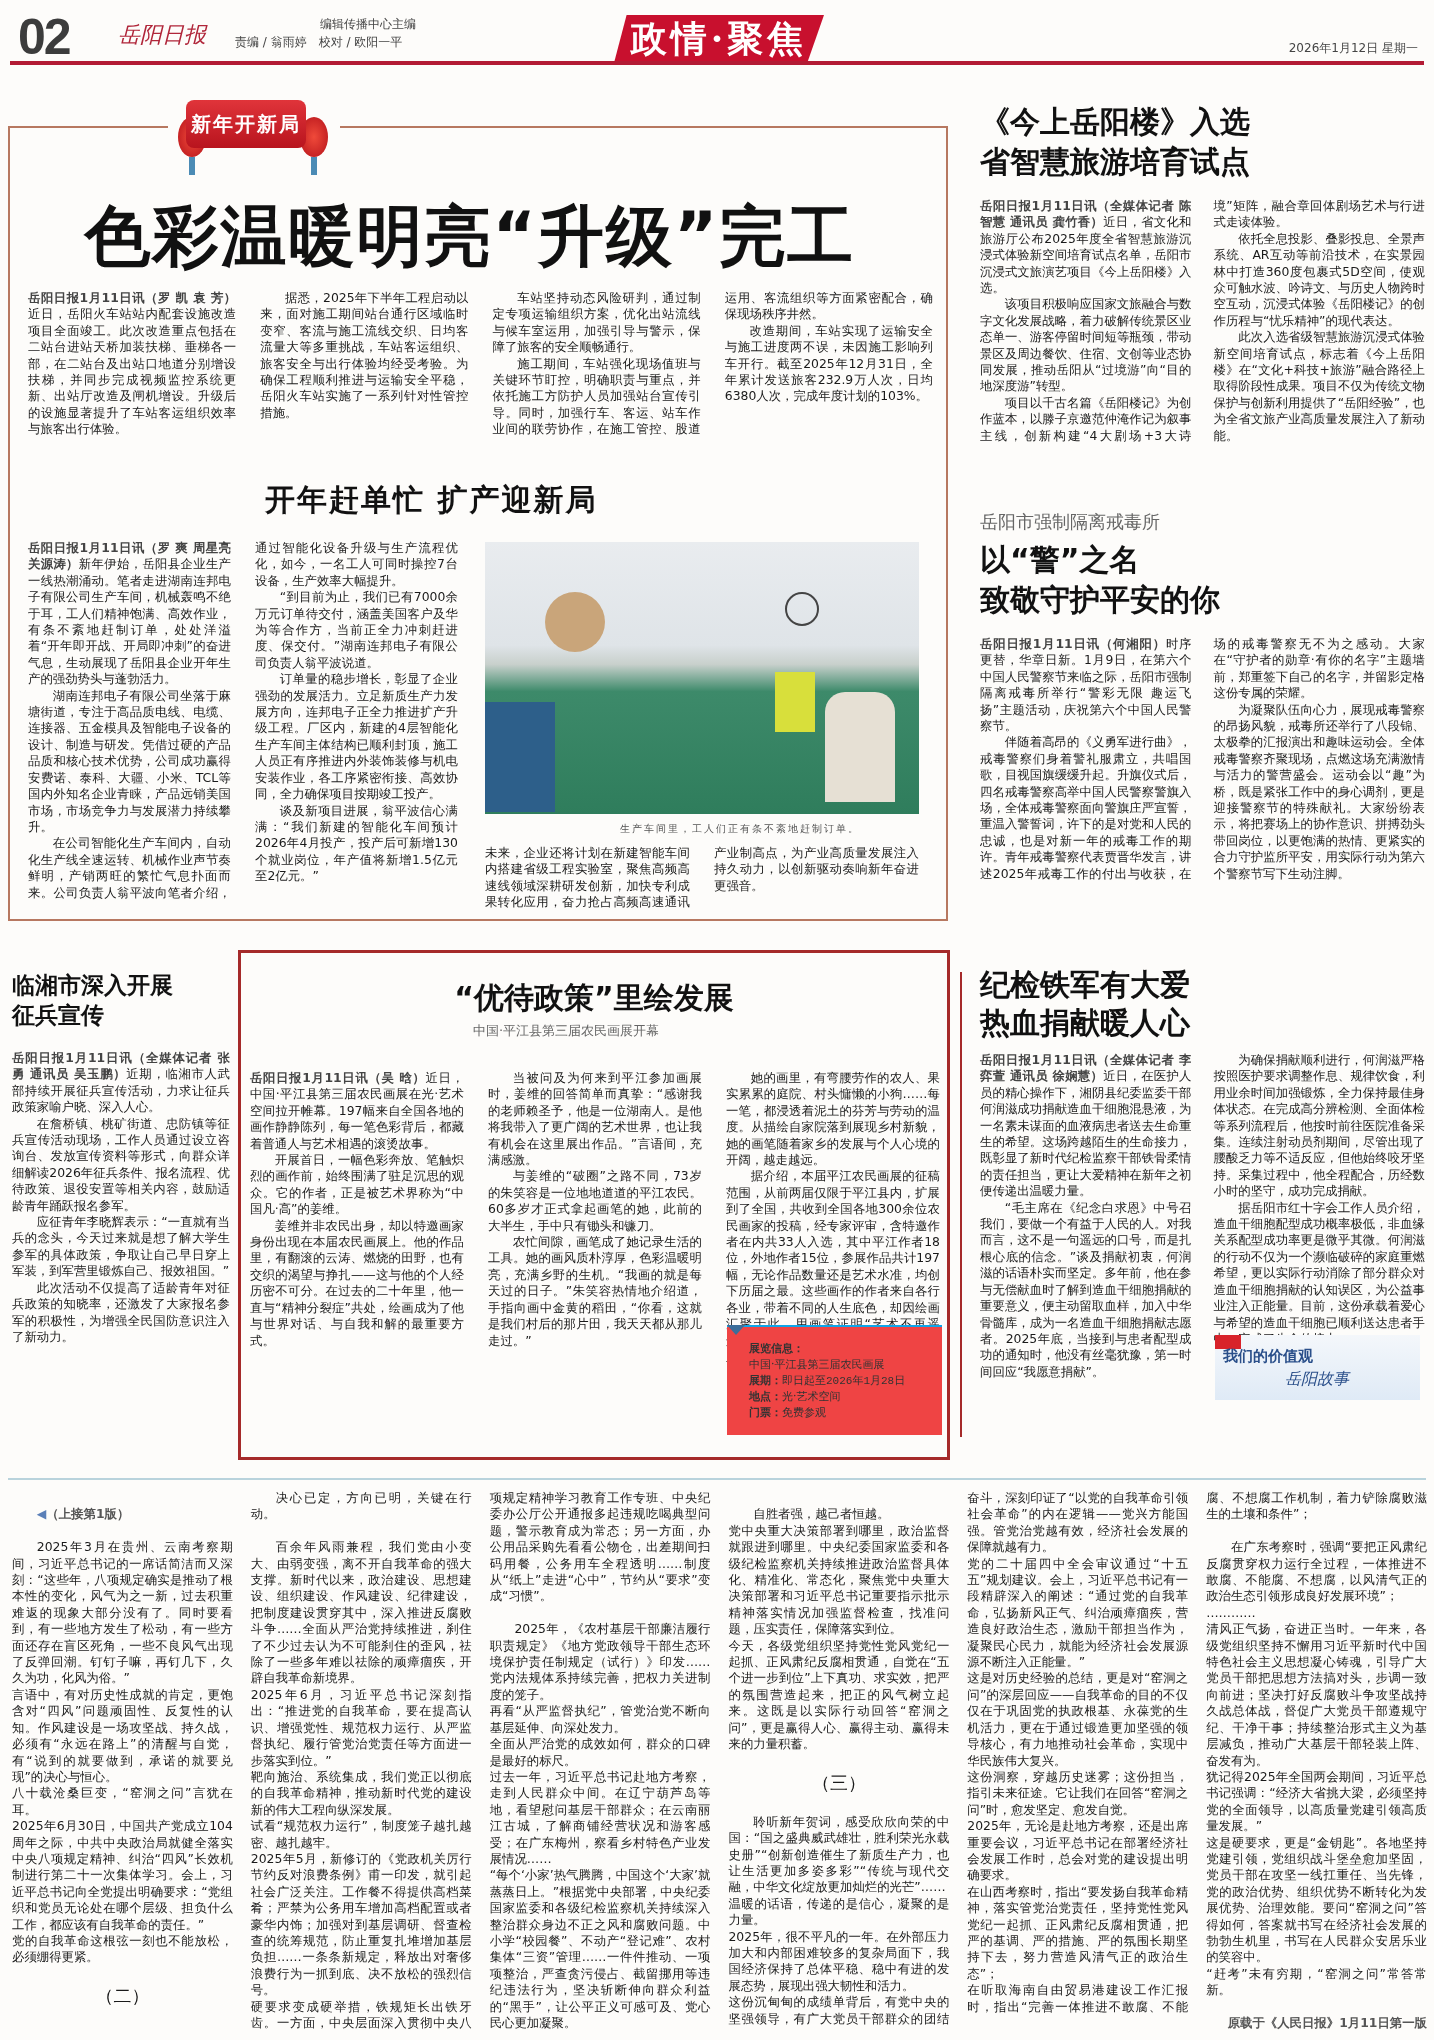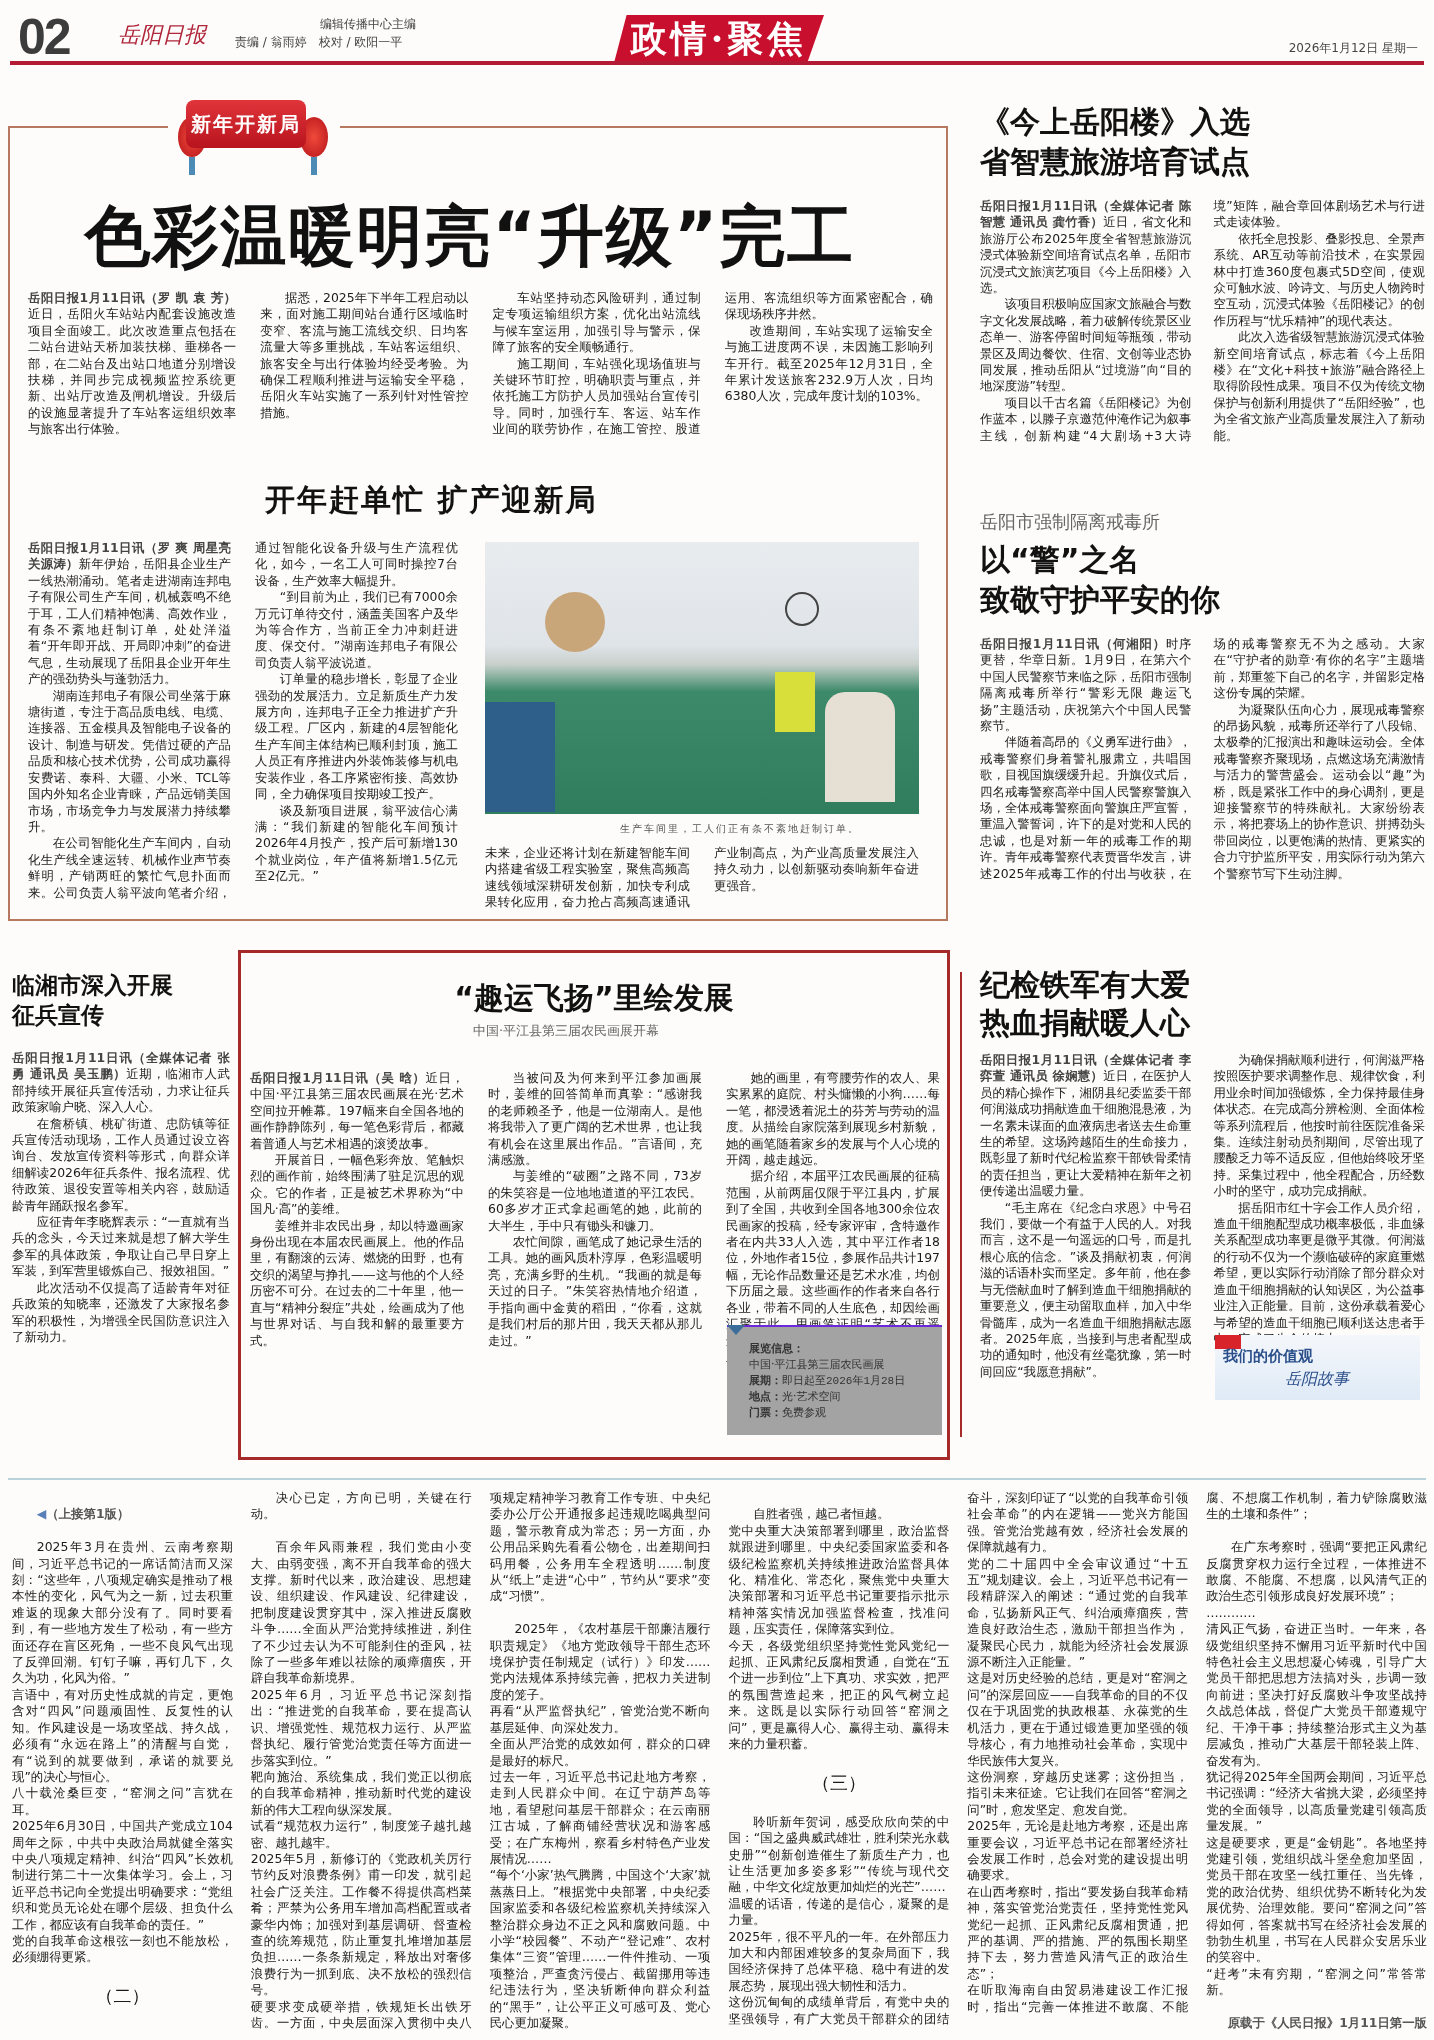--- a/index.html
+++ b/index.html
@@ -17,21 +17,21 @@
 .banner{left:355px;top:105px;width:255px;height:55px;background:linear-gradient(#e0343a,#b8141e);border-radius:10px;color:#fff;font-size:26px;font-weight:bold;display:flex;align-items:center;justify-content:center;letter-spacing:2px}
 .lantern{width:28px;height:40px;border-radius:50%;background:radial-gradient(#f04a3a,#b5121a);top:120px}
 .lantern:after{content:"";position:absolute;left:11px;top:40px;width:6px;height:18px;background:#4b8bb5}
 .h-main{font-weight:bold;color:#111;font-family:"DejaVu Sans",sans-serif}
 .col{font-size:12.4px;line-height:16.4px;text-align:justify;text-indent:2em;color:#1a1a1a}
 .col p{text-indent:2em}
 .col p.noi{text-indent:0}
 .lead{font-weight:bold;color:#444}
 .sub{color:#666;font-family:"DejaVu Sans",sans-serif}
 .photo{background:linear-gradient(180deg,#e9ecef 0%,#dfe4e8 38%,#c8d0cc 45%,#3d8a6a 55%,#2f7d5c 100%);overflow:hidden}
-.info-box{background:#a3a3a3;border-top:2px solid #6d28d9}
+.info-box{background:#ef4444;border-top:2px solid #0ea5e9}
 .info-tri{width:0;height:0;border-left:9px solid transparent;border-right:9px solid transparent;border-top:10px solid #3d6e9a}
 .sep{height:2px;background:#b9d3dc}
 .values{background:linear-gradient(180deg,#f4f7fb,#dfeaf6);overflow:hidden}
 </style>
 </head>
 <body>
 
 <div class="abs hdr-num">02</div>
 <div class="abs hdr-logo">岳阳日报</div>
 <div class="abs hdr-ed">编辑传播中心主编</div>
@@ -103,21 +103,21 @@
 <div class="abs h-main" style="left:12px;top:970px;font-size:23px">临湘市深入开展</div>
 <div class="abs h-main" style="left:12px;top:1000px;font-size:23px">征兵宣传</div>
 <div class="abs col" style="left:12px;top:1050px;width:218px;height:390px">
   <p class="noi"><span class="lead">岳阳日报1月11日讯（全媒体记者 张 勇 通讯员 吴玉鹏）</span><span>近期，临湘市人武部持续开展征兵宣传活动，力求让征兵政策家喻户晓、深入人心。</span></p>
   <p>在詹桥镇、桃矿街道、忠防镇等征兵宣传活动现场，工作人员通过设立咨询台、发放宣传资料等形式，向群众详细解读2026年征兵条件、报名流程、优待政策、退役安置等相关内容，鼓励适龄青年踊跃报名参军。</p>
   <p>应征青年李晓辉表示：“一直就有当兵的念头，今天过来就是想了解大学生参军的具体政策，争取让自己早日穿上军装，到军营里锻炼自己、报效祖国。”</p>
   <p>此次活动不仅提高了适龄青年对征兵政策的知晓率，还激发了大家报名参军的积极性，为增强全民国防意识注入了新动力。</p>
 </div>
 
 <div class="abs box-red" style="left:238px;top:950px;width:712px;height:510px"></div>
-<div class="abs h-main" style="left:238px;top:978px;width:712px;text-align:center;font-size:30px">“趣运飞扬”里绘发展</div>
+<div class="abs h-main" style="left:238px;top:978px;width:712px;text-align:center;font-size:30px">“优待政策”里绘发展</div>
 <div class="abs sub" style="left:238px;top:1022px;width:656px;text-align:center;font-size:13px">中国·平江县第三届农民画展开幕</div>
 <div class="abs col" style="left:250px;top:1070px;width:690px;column-count:3;column-gap:24px;height:380px">
   <p class="noi"><span class="lead">岳阳日报1月11日讯（吴 晗）</span><span>近日，中国·平江县第三届农民画展在光·艺术空间拉开帷幕。197幅来自全国各地的画作静静陈列，每一笔色彩背后，都藏着普通人与艺术相遇的滚烫故事。</span></p>
   <p>开展首日，一幅色彩奔放、笔触炽烈的画作前，始终围满了驻足沉思的观众。它的作者，正是被艺术界称为“中国凡·高”的姜维。</p>
   <p>姜维并非农民出身，却以特邀画家身份出现在本届农民画展上。他的作品里，有翻滚的云涛、燃烧的田野，也有交织的渴望与挣扎——这与他的个人经历密不可分。在过去的二十年里，他一直与“精神分裂症”共处，绘画成为了他与世界对话、与自我和解的最重要方式。</p>
   <p>当被问及为何来到平江参加画展时，姜维的回答简单而真挚：“感谢我的老师赖圣予，他是一位湖南人。是他将我带入了更广阔的艺术世界，也让我有机会在这里展出作品。”言语间，充满感激。</p>
   <p>与姜维的“破圈”之路不同，73岁的朱笑容是一位地地道道的平江农民。60多岁才正式拿起画笔的她，此前的大半生，手中只有锄头和镰刀。</p>
   <p>农忙间隙，画笔成了她记录生活的工具。她的画风质朴淳厚，色彩温暖明亮，充满乡野的生机。“我画的就是每天过的日子。”朱笑容热情地介绍道，手指向画中金黄的稻田，“你看，这就是我们村后的那片田，我天天都从那儿走过。”</p>
   <p>她的画里，有弯腰劳作的农人、果实累累的庭院、村头慵懒的小狗……每一笔，都浸透着泥土的芬芳与劳动的温度。从描绘自家院落到展现乡村新貌，她的画笔随着家乡的发展与个人心境的开阔，越走越远。</p>
   <p>据介绍，本届平江农民画展的征稿范围，从前两届仅限于平江县内，扩展到了全国，共收到全国各地300余位农民画家的投稿，经专家评审，含特邀作者在内共33人入选，其中平江作者18位，外地作者15位，参展作品共计197幅，无论作品数量还是艺术水准，均创下历届之最。这些画作的作者来自各行各业，带着不同的人生底色，却因绘画汇聚于此，用画笔证明“艺术不再遥远，它就在田间地头，在每个人的生活里，在每一次真诚的表达中”。</p>

